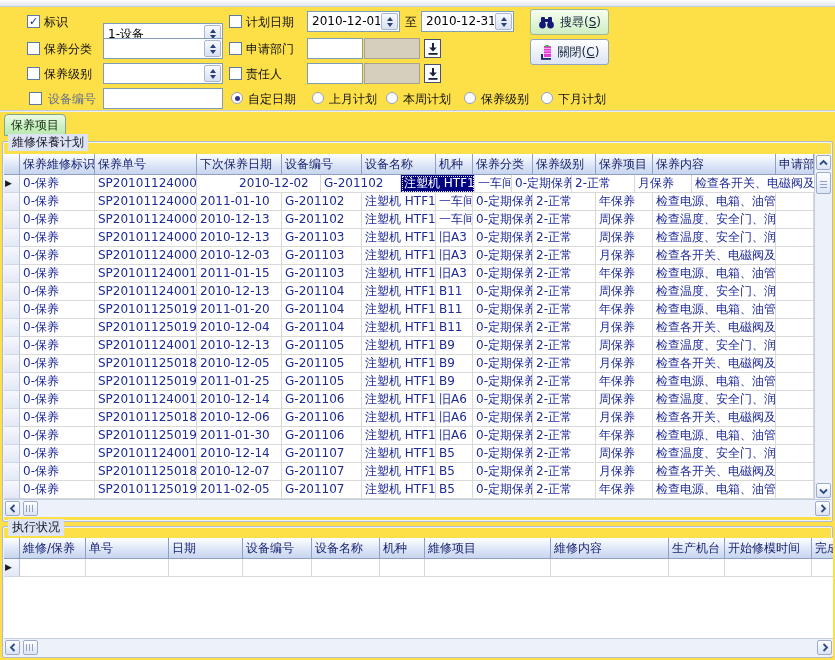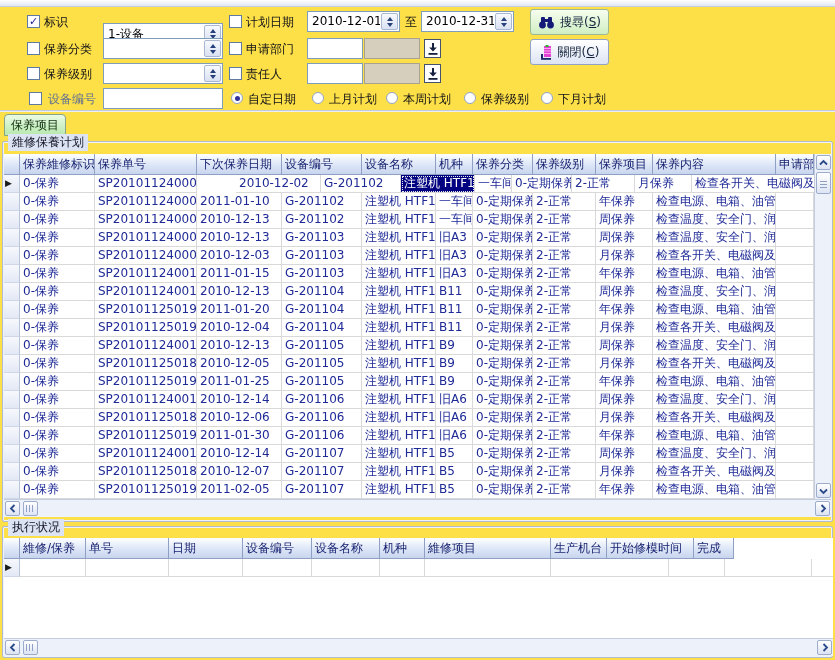--- a/index.html
+++ b/index.html
@@ -538,20 +538,21 @@
   <div class="grid" id="exec-grid" style="left:4px; top:538px; width:829px; height:118px;">
     <div class="g-head">
         <div class="g-h g-ind" style="width: 16px;"></div>
         <div class="g-h" style="width: 66px;">維修/保养</div>
         <div class="g-h" style="width: 83px;">单号</div>
         <div class="g-h" style="width: 74px;">日期</div>
         <div class="g-h" style="width: 69px;">设备编号</div>
         <div class="g-h" style="width: 68px;">设备名称</div>
         <div class="g-h" style="width: 45px;">机种</div>
         <div class="g-h" style="width: 126px;">維修项目</div>
+        <div class="g-h" style="width: 118px;">維修内容</div>
         <div class="g-h" style="width: 56px;">生产机台</div>
         <div class="g-h" style="width: 87px;">开始修模时间</div>
         <div class="g-h" style="width: 40px;">完成</div>
       </div>
     <div class="g-body">
         <div class="g-row" style="height: 18px;">
           <div class="g-c g-ind" style="width: 16px;">
             <span class="arrow">▶</span>
           </div>
           <div class="g-c" style="width: 66px;"></div>

